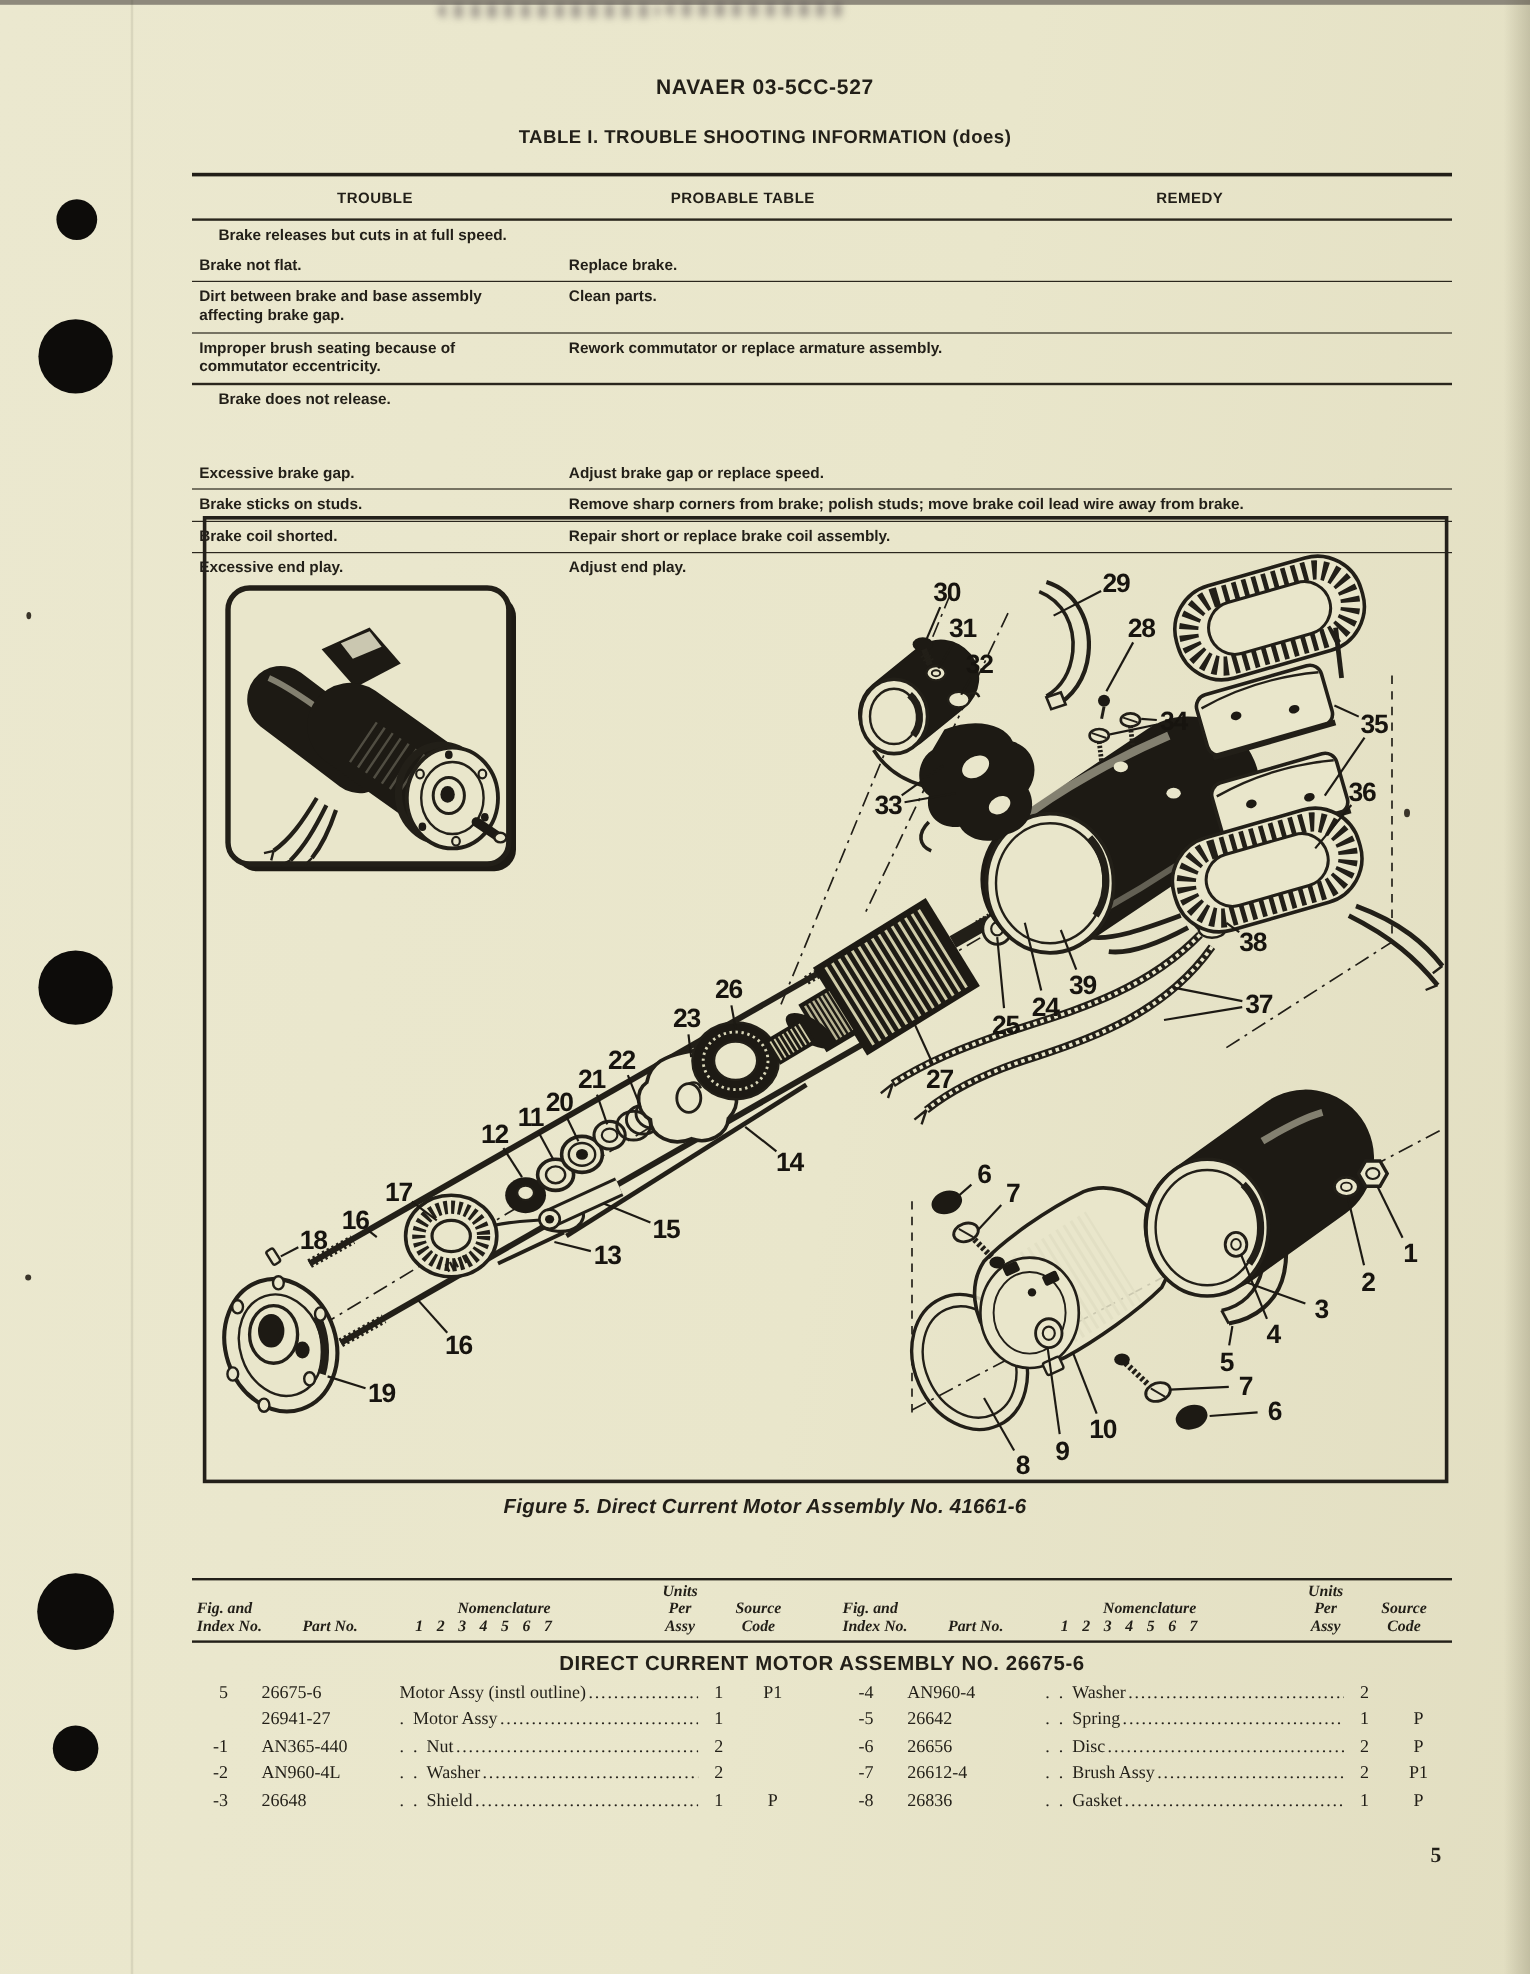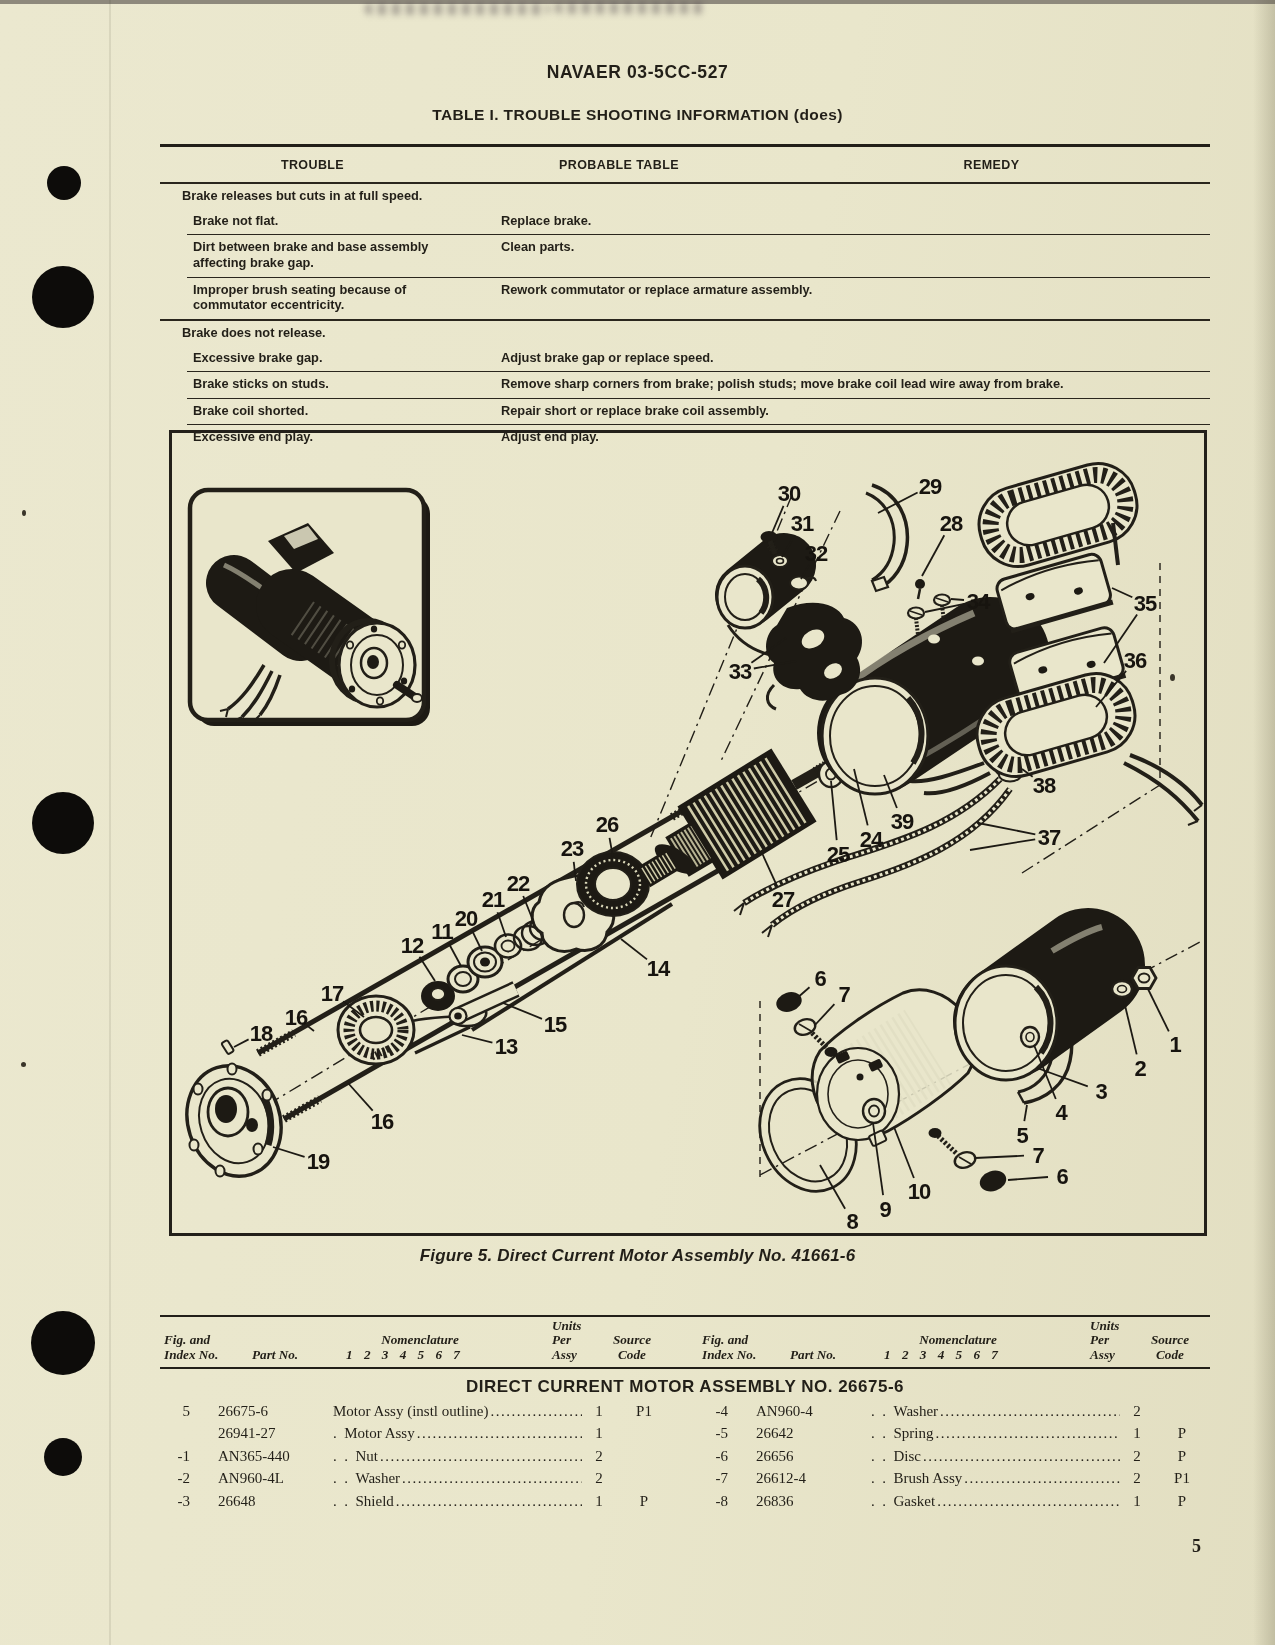--- a/index.html
+++ b/index.html
@@ -21,23 +21,23 @@
     font-weight:700;font-size:17.5px;letter-spacing:.6px;}
   .table-title{position:absolute;left:0;top:106px;width:100%;text-align:center;
     font-weight:700;font-size:15.5px;letter-spacing:.4px;}
 
   
   .tt{position:absolute;left:160px;top:144px;width:1050px;border-top:3px solid #221f18;font-weight:700;font-size:12.8px;line-height:1.22;}
   .tt-head{display:flex;border-bottom:2px solid #2a261d;}
   .tt-head div{padding:11px 0 9px 0;text-align:center;font-size:12.5px;letter-spacing:.4px;}
   .tt-h1{width:305px;} .tt-h2{width:308px;} .tt-h3{flex:1;}
   .tt-group{display:flex;flex-direction:column;}
-  .tt-group + .tt-group{border-top:2.2px solid #2a261d;}
+  .tt-group + .tt-group{border-top:2.2px solid #2a261d;gap:36px;}
   .tt-trouble{width:305px;box-sizing:border-box;padding:4px 40px 5px 22px;text-align:justify;}
-  .tt-rows{flex:1;display:flex;flex-direction:column;margin-left:27px;}
+  .tt-rows{flex:1;display:flex;flex-direction:column;}
   .tt-row{display:flex;}
   .tt-row + .tt-row{border-top:1.8px solid #2a261d;}
   .tt-cause{width:308px;box-sizing:border-box;padding:4px 18px 6px 6px;}
   .tt-remedy{flex:1;padding:4px 12px 6px 6px;}
 
   
   .figure-box{position:absolute;left:169px;top:430px;width:1032px;height:800px;border:3px solid #23201a;}
   .fig-caption{position:absolute;left:0;top:1246px;width:100%;text-align:center;
     font-weight:700;font-style:italic;font-size:17px;letter-spacing:.2px;}
 
@@ -54,21 +54,21 @@
   
   .pt{position:absolute;left:160px;top:1315px;width:1050px;border-top:2.5px solid #221f18;
     font-family:"Liberation Serif",serif;font-size:15px;}
   .pt-headrow{position:relative;height:50px;border-bottom:2px solid #221f18;}
   .pt-halfhead{position:absolute;top:0;height:50px;width:512px;}
   .hh{position:absolute;font-style:italic;font-weight:700;font-size:13.2px;line-height:1.12;white-space:pre-line;}
   .hh-figix{left:4px;bottom:4px;}
   .hh-part{left:92px;bottom:4px;}
   .hh-nomen{left:150px;bottom:19px;width:220px;text-align:center;}
   .hh-digits{left:186px;bottom:4px;word-spacing:8px;}
-  .hh-units{left:392px;bottom:4px;}
+  .hh-units{left:392px;bottom:4px;text-align:center;}
   .hh-source{left:443px;bottom:4px;width:58px;text-align:center;}
   .pt-section{height:34px;line-height:36px;text-align:center;font-family:"Liberation Sans",sans-serif;
     font-weight:700;font-size:17px;letter-spacing:.5px;}
   .pt-cols{position:relative;height:130px;}
   .pt-half{position:absolute;top:0;width:512px;}
   .pt-half.left{left:0;} .pt-half.right{left:538px;}
   .pt-row{display:flex;align-items:baseline;height:22.4px;}
   .pt-ix{width:38px;flex:none;text-align:right;padding-right:8px;box-sizing:border-box;}
   .pt-pn{width:115px;flex:none;padding-left:20px;box-sizing:border-box;}
   .pt-nm{flex:1;display:flex;align-items:baseline;padding-left:20px;overflow:hidden;}

